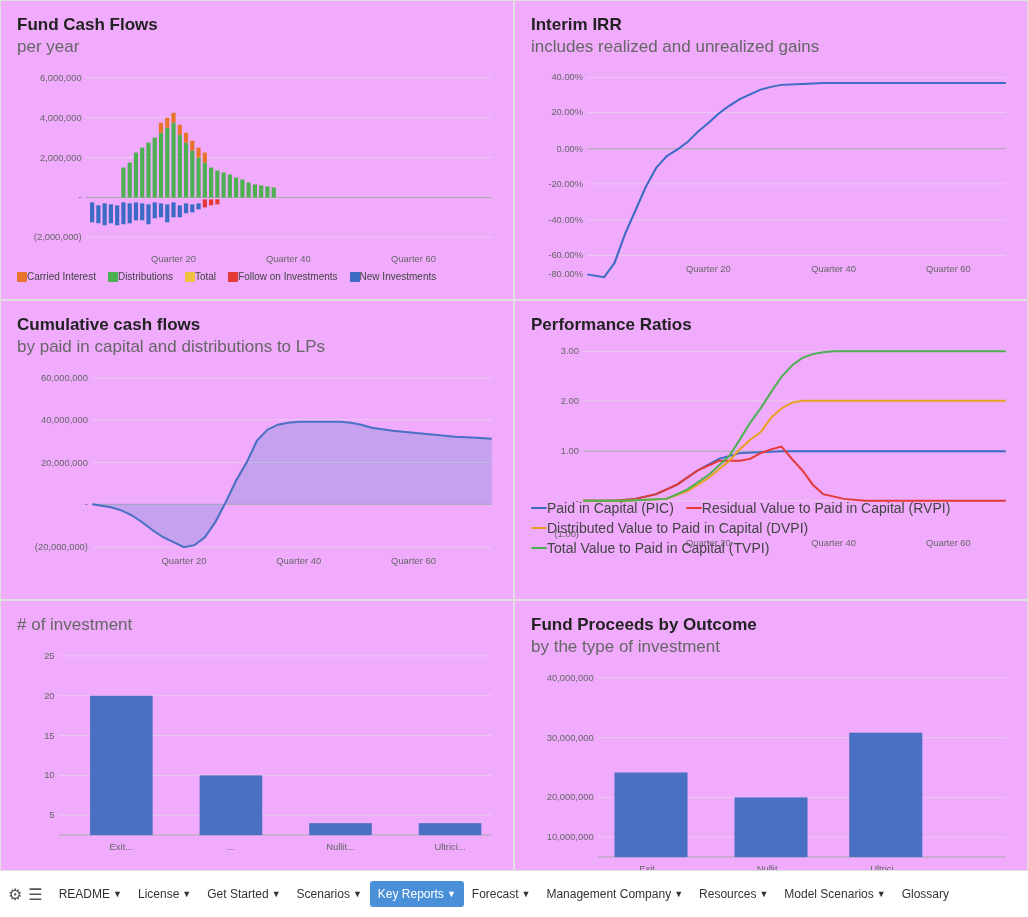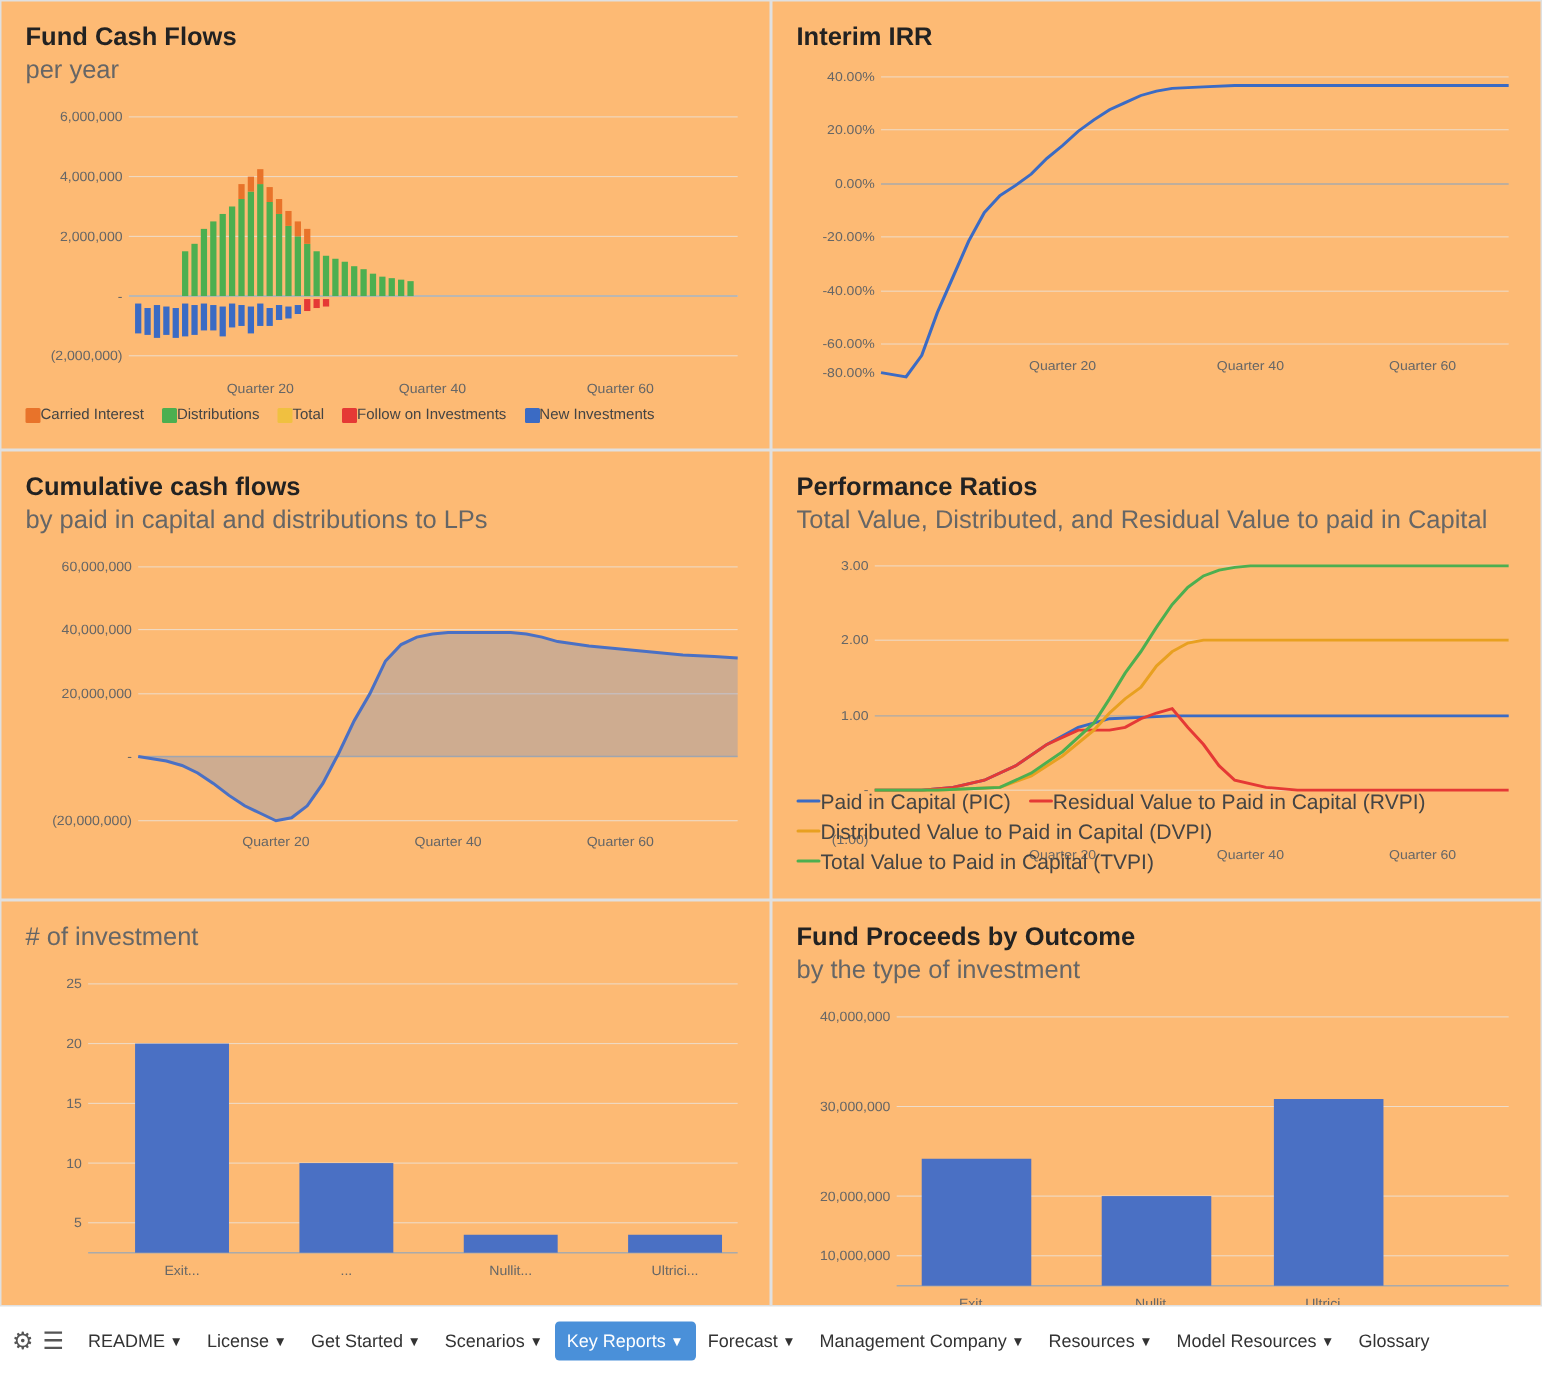--- a/index.html
+++ b/index.html
@@ -10,21 +10,21 @@
       grid-template-columns: 1fr 1fr;
       grid-template-rows: repeat(3, 300px);
       gap: 0;
       width: 1028px;
       height: 870px;
     }
 
     .chart-panel {
       border: 1px solid #e0e0e0;
       padding: 14px 16px 10px 16px;
-      background: #fdba74;
+      background: #f0abfc;
       position: relative;
       overflow: hidden;
     }
 
     .chart-title {
       font-size: 17px;
       font-weight: 600;
       color: #222;
       margin-bottom: 2px;
     }
@@ -223,20 +223,21 @@
         <div class="legend-item">
           <div class="legend-square" style="background:#3b6bc4;"></div>
           <span>New Investments</span>
         </div>
       </div>
     </div>
   </div>
 
   <div class="chart-panel">
     <div class="chart-title">Interim IRR</div>
+    <div class="chart-subtitle">includes realized and unrealized gains</div>
     <div class="chart-area">
       <svg width="100%" height="100%" viewBox="0 0 460 230" preserveAspectRatio="none">
 
         <text x="50" y="18" font-size="9" fill="#666" text-anchor="end">40.00%</text>
         <text x="50" y="55" font-size="9" fill="#666" text-anchor="end">20.00%</text>
         <text x="50" y="93" font-size="9" fill="#666" text-anchor="end">0.00%</text>
         <text x="50" y="130" font-size="9" fill="#666" text-anchor="end">-20.00%</text>
         <text x="50" y="168" font-size="9" fill="#666" text-anchor="end">-40.00%</text>
         <text x="50" y="205" font-size="9" fill="#666" text-anchor="end">-60.00%</text>
         <text x="50" y="225" font-size="9" fill="#666" text-anchor="end">-80.00%</text>
@@ -281,21 +282,20 @@
 
         <polygon points="72,142 90,145 100,148 110,153 120,160 130,168 140,175 150,180 160,185 170,183 180,175 190,160 200,140 210,118 220,100 230,78 240,67 250,62 260,60 270,59 280,59 290,59 300,59 310,59 320,60 330,62 340,65 360,68 380,70 400,72 420,74 440,75 455,76 455,142" fill="rgba(100,140,210,0.3)" stroke="none"></polygon>
 
         <polyline points="72,142 90,145 100,148 110,153 120,160 130,168 140,175 150,180 160,185 170,183 180,175 190,160 200,140 210,118 220,100 230,78 240,67 250,62 260,60 270,59 280,59 290,59 300,59 310,59 320,60 330,62 340,65 360,68 380,70 400,72 420,74 440,75 455,76" fill="none" stroke="#4a70c4" stroke-width="2"></polyline>
       </svg>
     </div>
   </div>
 
   <div class="chart-panel">
     <div class="chart-title">Performance Ratios</div>
-    <div class="chart-subtitle">Total Value, Distributed, and Residual Value to paid in Capital</div>
     <div class="chart-area">
       <svg width="100%" height="100%" viewBox="0 0 460 230" preserveAspectRatio="none">
 
         <text x="46" y="18" font-size="9" fill="#666" text-anchor="end">3.00</text>
         <text x="46" y="70" font-size="9" fill="#666" text-anchor="end">2.00</text>
         <text x="46" y="123" font-size="9" fill="#666" text-anchor="end">1.00</text>
         <text x="46" y="175" font-size="9" fill="#666" text-anchor="end">-</text>
         <text x="46" y="210" font-size="9" fill="#666" text-anchor="end">(1.00)</text>
 
         <line x1="50" y1="15" x2="455" y2="15" stroke="#e8e8e8" stroke-width="0.5"></line>
@@ -434,19 +434,19 @@
   </div>
   <div class="nav-menu-item">
     <span>Management Company</span>
     <span class="nav-chevron">▼</span>
   </div>
   <div class="nav-menu-item">
     <span>Resources</span>
     <span class="nav-chevron">▼</span>
   </div>
   <div class="nav-menu-item">
-    <span>Model Resources</span>
+    <span>Model Scenarios</span>
     <span class="nav-chevron">▼</span>
   </div>
   <div class="nav-menu-item">
     <span>Glossary</span>
   </div>
 </div>
 
 </body></html>

